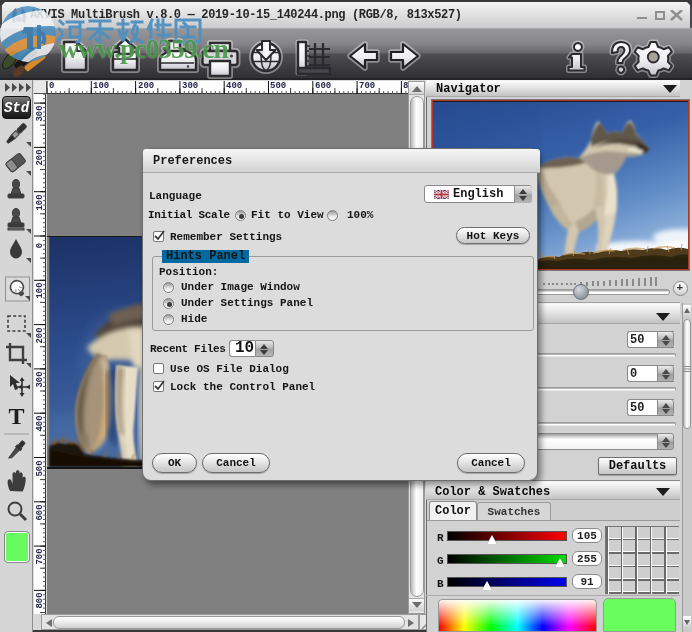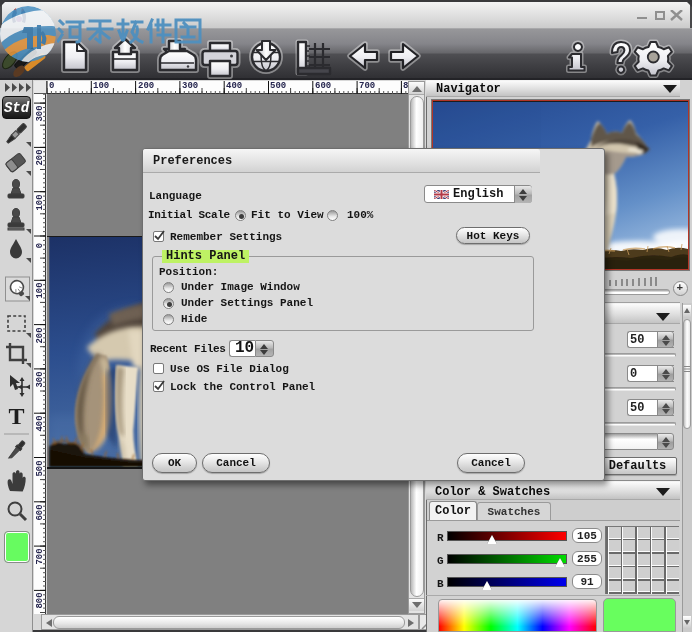--- a/index.html
+++ b/index.html
@@ -27,20 +27,21 @@
 <div class="abs" style="left:2px;top:2px;width:688px;height:26px;background:linear-gradient(#f3f3f3,#dedede 55%,#cbcbcb);"></div>
 <div class="abs" style="left:0;top:0;width:7px;height:7px;background:#39393b;clip-path:polygon(0 0,100% 0,0 100%);"></div>
 <div class="abs" style="left:685px;top:0;width:7px;height:7px;background:#39393b;clip-path:polygon(0 0,100% 0,100% 100%);"></div>
 <svg class="abs" style="left:10px;top:7px;" width="18" height="18" viewBox="0 0 18 18">
  <path d="M3,16 C1,10 2,5 5,2 L7,6 C5,9 5,12 6,15 Z" fill="#2c3e6b"></path>
  <path d="M15,16 C17,10 16,5 13,2 L11,6 C13,9 13,12 12,15 Z" fill="#2c3e6b"></path>
  <path d="M4,3 L6,1 L7,5 Z" fill="#c43c2c"></path>
       <path d="M14,3 L12,1 L11,5 Z" fill="#c43c2c"></path>
  <circle cx="9" cy="12" r="3" fill="#8a4fa0"></circle>
 </svg>
+<div class="abs" style="left:30px;top:8px;font-size:12px;font-weight:bold;color:#262626;letter-spacing:-0.35px;white-space:nowrap;">AKVIS MultiBrush v.8.0 — 2019-10-15_140244.png (RGB/8, 813x527)</div>
 <div class="abs" style="left:637px;top:16.5px;width:10px;height:2.5px;background:#8f8f8f;"></div>
 <div class="abs" style="left:655px;top:11px;width:10px;height:9px;border:2px solid #8f8f8f;"></div>
 <svg class="abs" style="left:670px;top:10px;" width="13" height="11" viewBox="0 0 13 11">
       <path d="M1,0 L12,10 M12,0 L1,10" stroke="#8f8f8f" stroke-width="2.4"></path>
     </svg>
 
 <div class="abs" style="left:0;top:28px;width:692px;height:52px;background:linear-gradient(#97979a 0%,#85858a 30%,#68686c 48%,#4e4e52 52%,#3f3f43 75%,#303034 100%);border-top:1px solid #a8a8aa;border-bottom:2px solid #232327;"></div>
 
 <svg class="abs" style="left:0;top:28px;" width="692" height="52" viewBox="0 0 692 52">
 <defs>
@@ -469,21 +470,21 @@
 <div class="abs" style="left:603px;top:598px;width:73px;height:34px;background:#68fe5e;border:1px solid #999;border-radius:5px 5px 0 0;"></div>
 
 <div class="abs" style="left:682px;top:303px;width:10px;height:329px;background:#cacaca;border-left:1px solid #9a9a9a;"></div>
 <div class="abs" style="left:683px;top:305px;width:8px;height:12px;background:linear-gradient(#fff,#ccc);"></div>
 <div class="abs" style="left:683.5px;top:308px;width:0;height:0;border-left:3.5px solid transparent;border-right:3.5px solid transparent;border-bottom:5px solid #666;"></div>
 <div class="abs" style="left:683px;top:319px;width:8px;height:110px;background:linear-gradient(90deg,#c2c2c2,#fff 50%,#e8e8e8);border:1px solid #9a9a9a;border-radius:4px;"></div>
 <div class="abs" style="left:684px;top:366px;width:6px;height:1px;background:#888;box-shadow:0 2.5px 0 #888,0 5px 0 #888;"></div>
 <div class="abs" style="left:683px;top:616px;width:8px;height:12px;background:linear-gradient(#fff,#ccc);"></div>
 <div class="abs" style="left:683.5px;top:620px;width:0;height:0;border-left:3.5px solid transparent;border-right:3.5px solid transparent;border-top:5px solid #666;"></div>
 
-<div class="abs" style="left:142px;top:148px;width:463px;height:333px;background:#dcdcdc;border:1px solid #6e6e6e;border-radius:3px;box-shadow:3px 4px 6px rgba(0,0,0,0.45);">
+<div class="abs" style="left:142px;top:148px;width:396px;height:333px;background:#dcdcdc;border:1px solid #6e6e6e;border-radius:9px;box-shadow:3px 4px 6px rgba(0,0,0,0.45);">
  <div class="abs" style="left:0;top:0;width:397px;height:24px;background:linear-gradient(#f6f6f6,#e3e3e3 55%,#d2d2d2);border-bottom:1px solid #aaa;border-radius:3px 3px 0 0;"></div>
  <div class="abs" style="left:10px;top:5px;font-size:12px;font-weight:bold;color:#1a1a1a;">Preferences</div>
 
  <div class="abs lbl" style="left:6px;top:41px;">Language</div>
  <div class="abs" style="left:281px;top:36px;width:108px;height:18px;background:#fff;border:1px solid #8a8a8a;border-radius:3px;"></div>
  <svg class="abs" style="left:291px;top:41px;" width="15" height="9" viewBox="0 0 30 18">
    <rect width="30" height="18" fill="#3d3b73"></rect>
    <path d="M0,0 L30,18 M30,0 L0,18" stroke="#fff" stroke-width="4.5"></path>
    <path d="M0,0 L30,18 M30,0 L0,18" stroke="#b43a48" stroke-width="2"></path>
    <path d="M15,0 v18 M0,9 h30" stroke="#fff" stroke-width="7"></path>
@@ -503,21 +504,21 @@
  <div class="abs lbl" style="left:204px;top:60px;">100%</div>
 
  <div class="cb" style="left:10px;top:82px;"></div>
  <svg class="abs" style="left:10px;top:80px;" width="13" height="13">
         <path d="M2,7 L5,10 L11,2" stroke="#3a3a3a" stroke-width="1.8" fill="none"></path>
       </svg>
  <div class="abs lbl" style="left:27px;top:82px;">Remember Settings</div>
  <div class="btn" style="left:313px;top:78px;width:74px;height:17px;line-height:16px;">Hot Keys</div>
 
  <div class="abs" style="left:9px;top:107px;width:382px;height:75px;border:1px solid #9a9a9a;border-radius:3px;"></div>
- <div class="abs lbl" style="left:19px;top:101px;background:#bef264;padding:0 4px;font-size:12px;">Hints Panel</div>
+ <div class="abs lbl" style="left:19px;top:101px;background:#0369a1;padding:0 4px;font-size:12px;">Hints Panel</div>
  <div class="abs lbl" style="left:16px;top:117px;">Position:</div>
  <div class="rd" style="left:20px;top:133px;"></div>
  <div class="abs lbl" style="left:38px;top:132px;">Under Image Window</div>
  <div class="rd" style="left:20px;top:149px;">
         <div class="rdot"></div>
       </div>
  <div class="abs lbl" style="left:38px;top:148px;">Under Settings Panel</div>
  <div class="rd" style="left:20px;top:165px;"></div>
  <div class="abs lbl" style="left:38px;top:164px;">Hide</div>
 
@@ -579,13 +580,14 @@
       <g stroke="#4e8fbf" stroke-width="3" opacity="0.95" fill="none" stroke-linecap="square">
         <path d="M7,3 l-4,9 M6,8 v17 M13,3 v10 M11,8 h14 M18,3 v22 M13,18 h12"></path>
       </g>
     </svg>
 <svg class="abs" style="left:174px;top:17px;" width="28" height="27" viewBox="0 0 28 27">
       <g stroke="#4e8fbf" stroke-width="3" opacity="0.95" fill="none" stroke-linecap="square">
         <path d="M2,3 h24 v22 h-24 z M7,10 h14 M14,10 v9 M8,20 h12 M10,6 l3,3"></path>
       </g>
     </svg>
 
+<div class="abs" style="left:59px;top:33px;font-family:'Liberation Serif',serif;font-weight:bold;font-size:27.5px;color:#3a8f3ad9;letter-spacing:-1px;text-shadow:0 0 2px rgba(255,255,255,0.55);">www.pc0359.cn</div>
 
 </div>
 </body></html>

